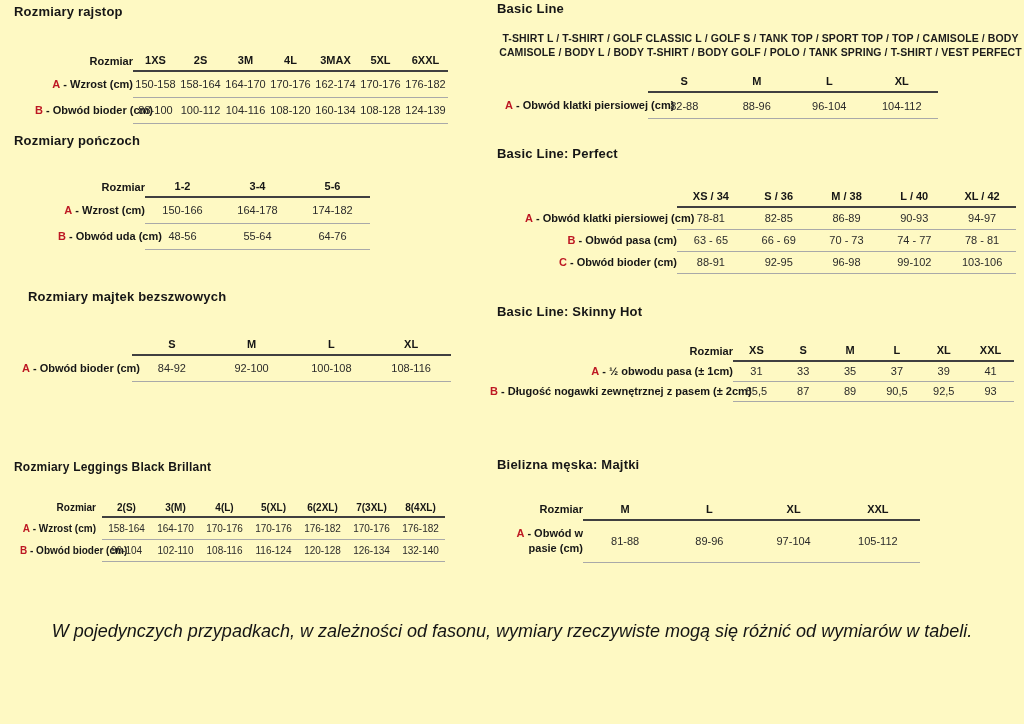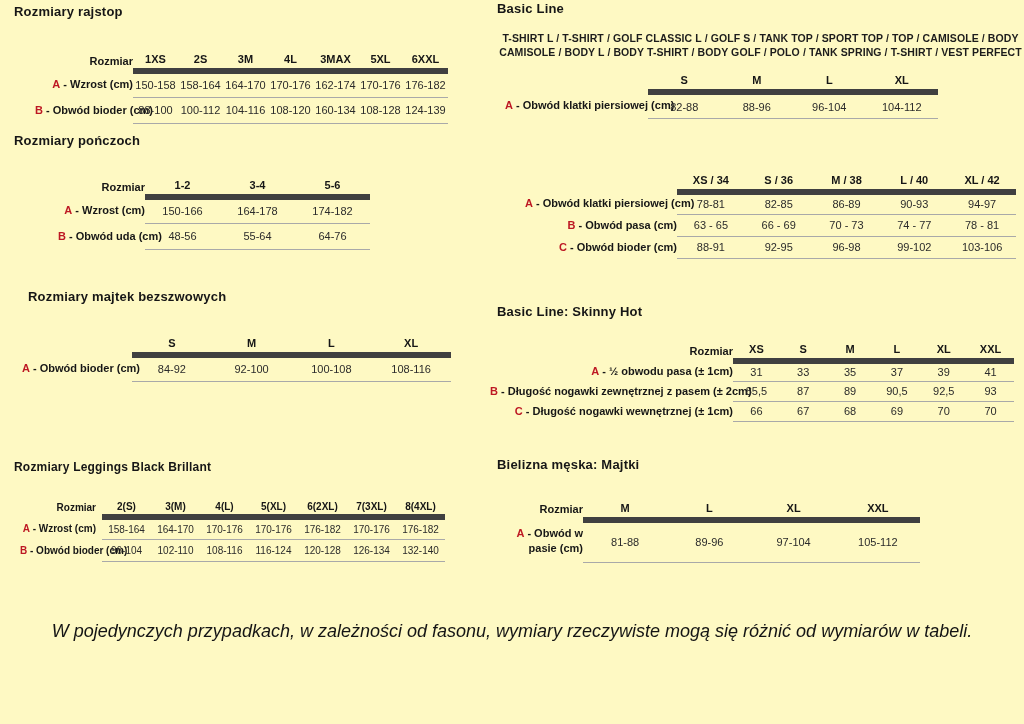--- a/index.html
+++ b/index.html
@@ -16,21 +16,21 @@
   .sec { position: absolute; }
   .sec-title { font-size: 13px; font-weight: bold; color: #161616; letter-spacing: .2px; white-space: nowrap; }
   .subtitle {
     font-size: 10.5px; font-weight: bold; text-align: center;
     line-height: 1.3; margin-top: 16px; color: #1c1c1c; letter-spacing: .1px;
   }
   table.size-table { border-collapse: collapse; table-layout: fixed; }
   .size-table th, .size-table td { padding: 0; vertical-align: middle; }
   .lbl { text-align: right; font-weight: bold; font-size: 11px; padding-right: 10px; white-space: nowrap; color: #161616; }
   .letter { color: var(--accent, #bd1823); }
-  .colh { font-weight: bold; font-size: 11px; text-align: center; border-bottom: 6px solid #404040; height: 21px; color: #161616; }
+  .colh { font-weight: bold; font-size: 11px; text-align: center; border-bottom: 2px solid #404040; height: 21px; color: #161616; }
   th.corner { border-bottom: none; }
   .val { font-size: 11px; font-weight: normal; text-align: center; border-bottom: 1px solid #a9a9a9; height: 26px; color: #2b2b2b; }
 
   
   #sec-rajstopy { left: 14px; top: 4px; }
   #sec-rajstopy .size-table { margin: 31px 0 0 21px; width: 413px; }
   #sec-rajstopy .lbl { width: 98px; }
 
   
   #sec-ponczochy { left: 14px; top: 133px; }
@@ -235,20 +235,21 @@
             <td class="val">82-88</td>
             <td class="val">88-96</td>
             <td class="val">96-104</td>
             <td class="val">104-112</td>
           </tr>
         </tbody>
       </table>
   </section>
 
   <section class="sec" id="sec-basic-line-perfect">
+    <h3 class="sec-title">Basic Line: Perfect</h3>
     <table class="size-table">
         <thead>
           <tr>
             <th class="lbl corner"></th>
             <th class="colh">XS / 34</th>
             <th class="colh">S / 36</th>
             <th class="colh">M / 38</th>
             <th class="colh">L / 40</th>
             <th class="colh">XL / 42</th>
           </tr>
@@ -308,29 +309,20 @@
           </tr>
           <tr>
             <th class="lbl"><span class="letter">B</span>&nbsp;<span>- Długość nogawki zewnętrznej z pasem (± 2cm)</span></th>
             <td class="val">85,5</td>
             <td class="val">87</td>
             <td class="val">89</td>
             <td class="val">90,5</td>
             <td class="val">92,5</td>
             <td class="val">93</td>
           </tr>
-          <tr>
-            <th class="lbl"><span class="letter">C</span>&nbsp;<span>- Długość nogawki wewnętrznej (± 1cm)</span></th>
-            <td class="val">66</td>
-            <td class="val">67</td>
-            <td class="val">68</td>
-            <td class="val">69</td>
-            <td class="val">70</td>
-            <td class="val">70</td>
-          </tr>
         </tbody>
       </table>
   </section>
 
   <section class="sec" id="sec-bielizna-meska">
     <h3 class="sec-title">Bielizna męska: Majtki</h3>
     <table class="size-table">
         <thead>
           <tr>
             <th class="lbl corner">Rozmiar</th>

